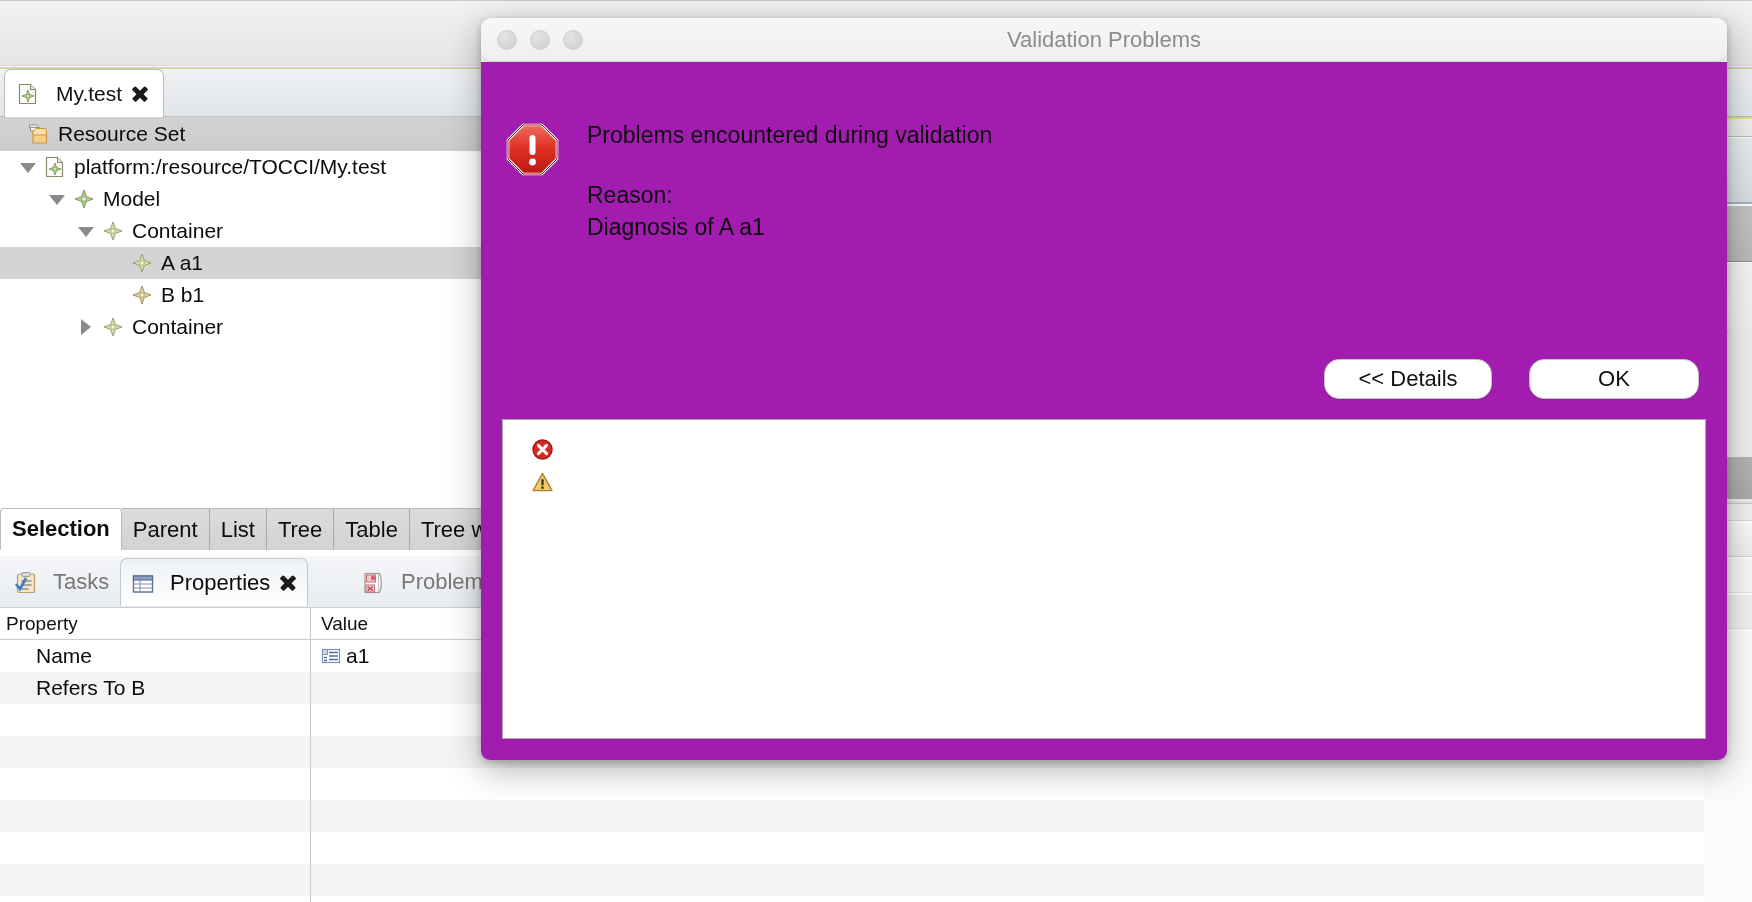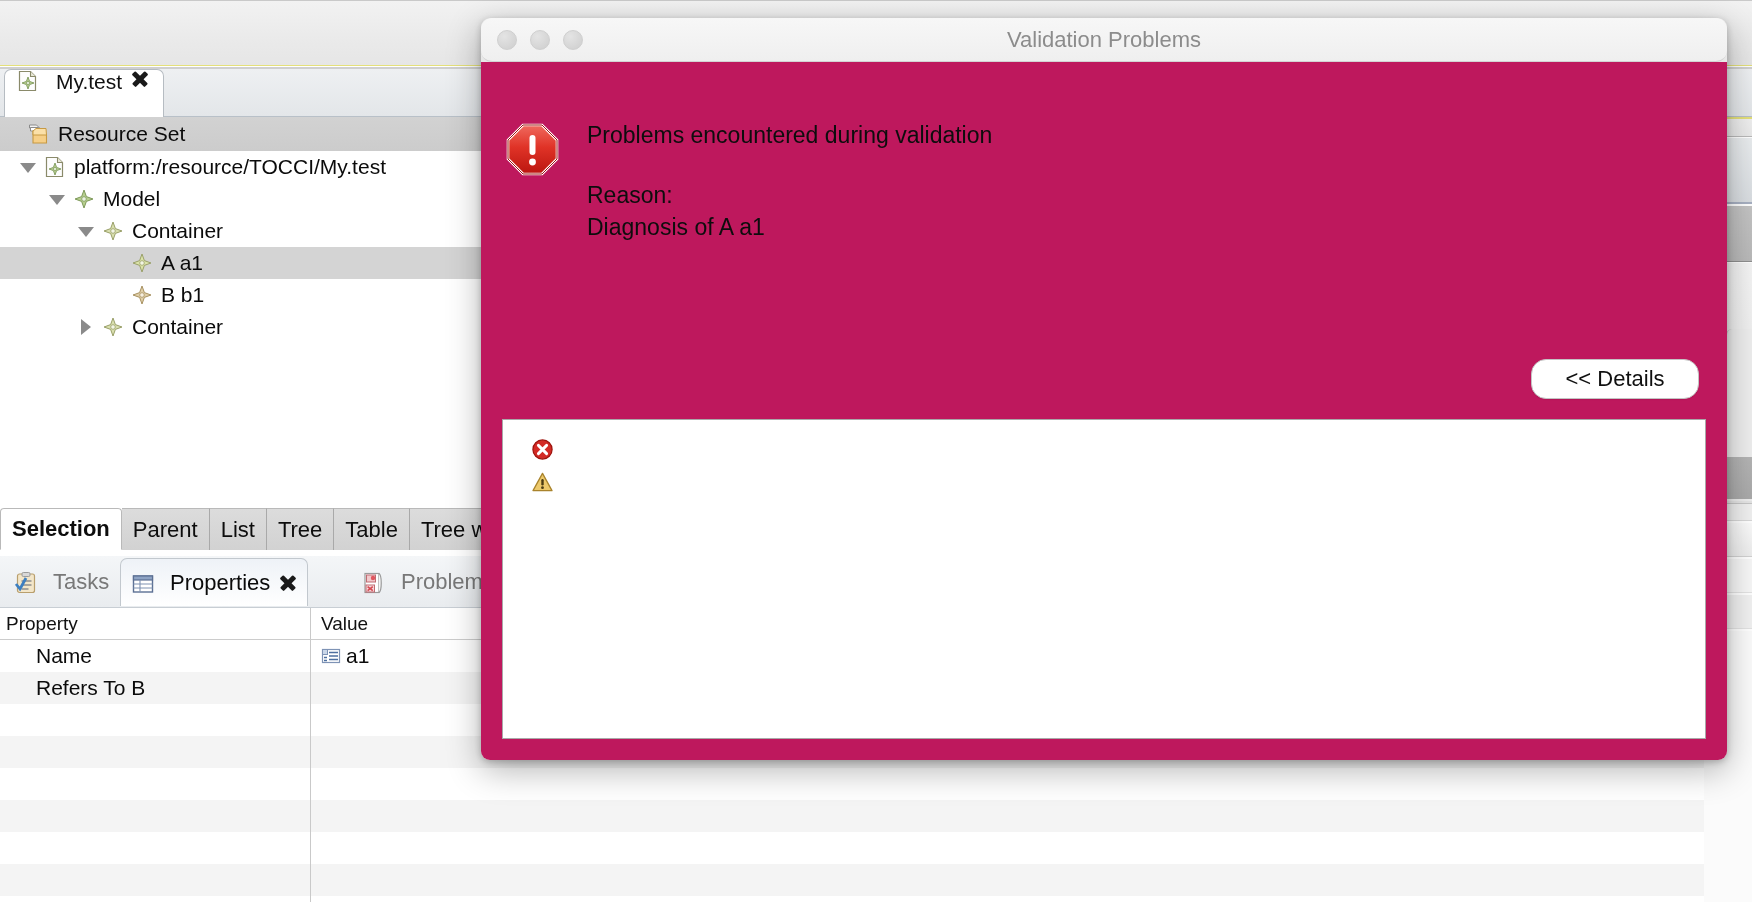--- a/index.html
+++ b/index.html
@@ -52,21 +52,21 @@
     background: linear-gradient(180deg,#eef0f2 0%, #e3e6e9 100%);
     border-bottom: 1px solid #b8c0c8;
     box-sizing: border-box;
   }
   .editor-tab {
     position: absolute;
     left: 4px; top: 0px;
     height: 48px;
     padding: 0 14px 0 12px;
     display: flex;
-    align-items: flex-start;
+    align-items: center;
     gap: 9px;
     background: #ffffff;
     border: 1px solid #b6bcc2;
     border-bottom: none;
     border-radius: 7px 7px 0 0;
     box-sizing: border-box;
   }
   .editor-tab-label {
     font-size: 21px;
     color: #101010;
@@ -311,21 +311,21 @@
     width: 20px; height: 20px;
     border-radius: 50%;
     background: radial-gradient(circle at 35% 30%, #e4e4e4, #d4d4d4 70%, #cdcdcd 100%);
     border: 1px solid #cfcfcf;
     box-sizing: border-box;
   }
 
   .dlg-body {
     position: relative;
     height: 698px;
-    background: #be185d;
+    background: #a21caf;
   }
 
   .err-icon {
     position: absolute;
     left: 25px;
     top: 61px;
     width: 53px; height: 53px;
   }
 
   .dlg-msg {
@@ -690,20 +690,21 @@
           <circle cx="26.5" cy="39" r="3.4" fill="#ffffff"></circle>
         </svg>
       </span>
 
       <div class="dlg-msg">Problems encountered during validation</div>
       <div class="dlg-reason-label">Reason:</div>
       <div class="dlg-reason-text">Diagnosis of A a1</div>
 
       <div class="dlg-buttons">
         <button class="btn">&lt;&lt; Details</button>
+        <button class="btn ok">OK</button>
       </div>
 
       <div class="detail-panel">
         <div class="detail-row" style="margin-top:13px;">
           <span class="ic" style="width:23px;height:23px;margin-right:0;">
             <svg width="23" height="23" viewBox="0 0 23 23">
               <circle cx="11.5" cy="11.5" r="9.6" fill="#d32a25" stroke="#9d120c" stroke-width="1.2"></circle>
               <path d="M7.4 7.4 L15.6 15.6 M15.6 7.4 L7.4 15.6" stroke="#ffffff" stroke-width="2.9" stroke-linecap="round"></path>
             </svg>
           </span>

